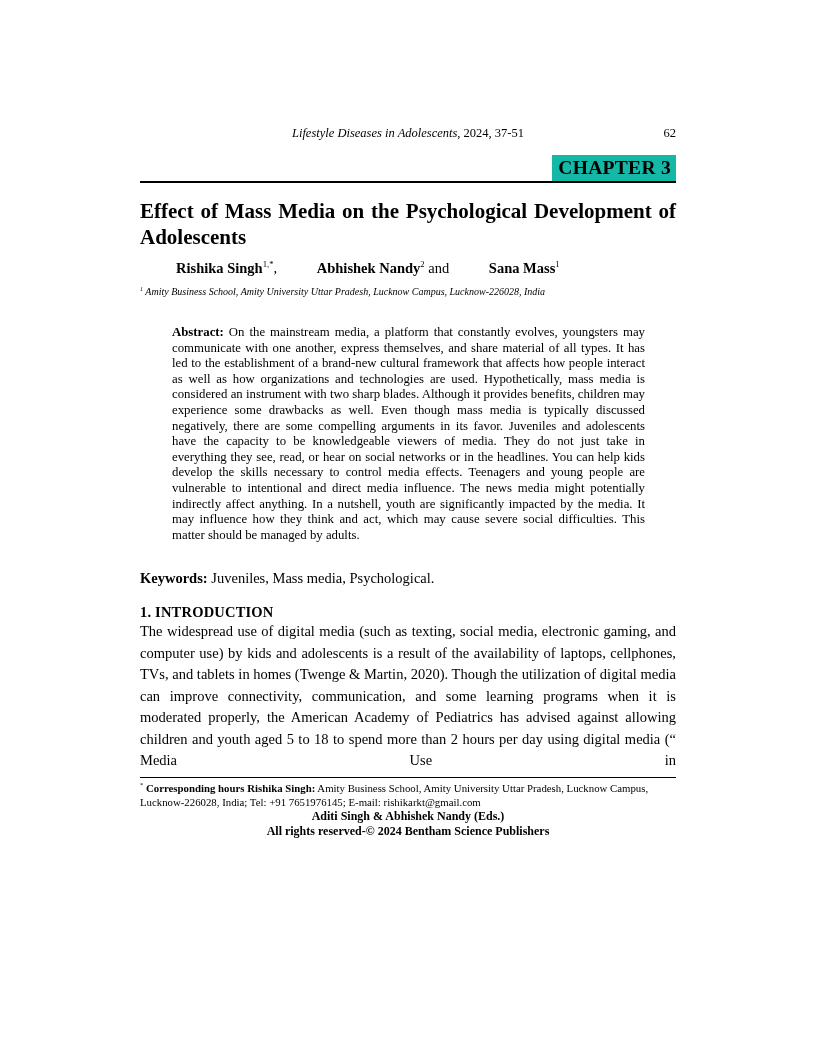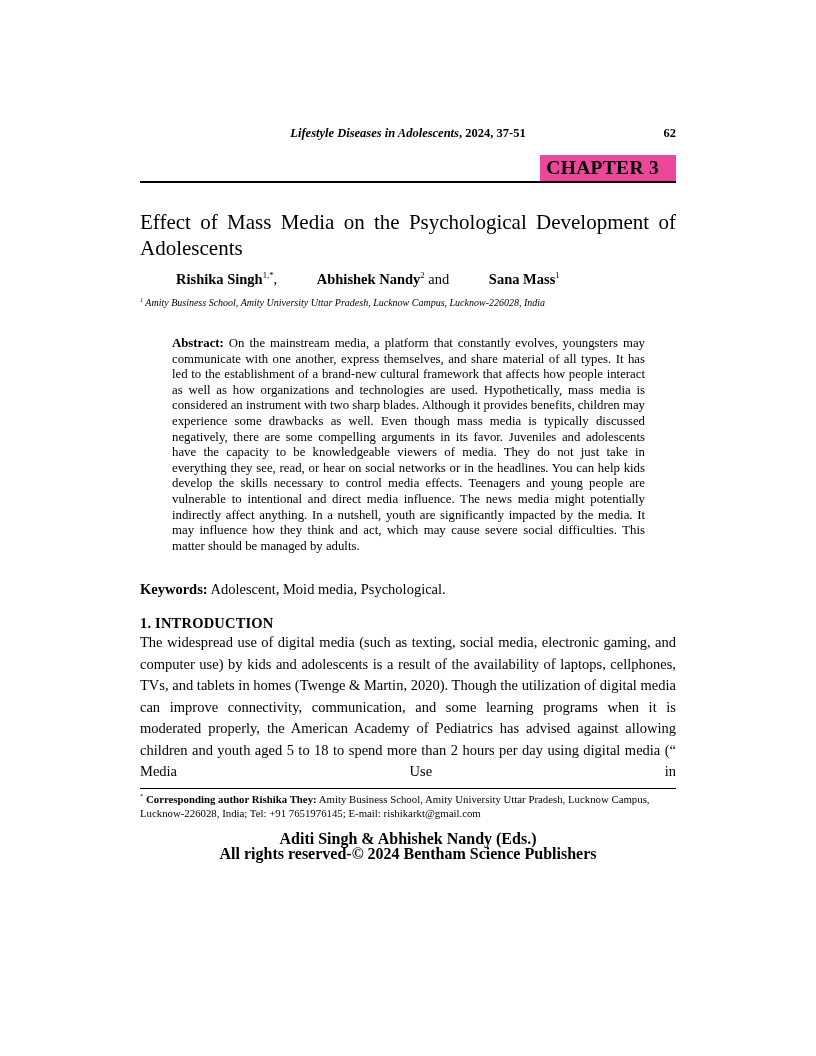--- a/index.html
+++ b/index.html
@@ -14,46 +14,46 @@
     height: 1056px;
     padding: 126px 140px 0 140px;
     overflow: hidden;
   }
 
   
   .running-header {
     position: relative;
     text-align: center;
     font-size: 12.5px;
-    font-weight: 700;
+    font-weight: 400;
     height: 16px;
   }
   .hdr-journal { font-style: italic; }
   .hdr-pagenum { position: absolute; right: 0; top: 0; }
 
   
   .chapter-row {
     margin-top: 13px;
     text-align: right;
     border-bottom: 2px solid #000;
   }
   .chapter-badge {
     display: inline-block;
-    background: #ec4899;
+    background: #14b8a6;
     font-weight: 700;
     font-size: 19.5px;
     letter-spacing: 0.3px;
-    padding: 2px 17px 2px 6px;
+    padding: 2px 5px 2px 6px;
   }
 
   
   .article-title {
-    margin-top: 26px;
+    margin-top: 15px;
     font-size: 21px;
-    font-weight: 400;
+    font-weight: 700;
     line-height: 26px;
     text-align: justify;
   }
   .authors-line {
     margin-top: 10px;
     font-size: 14.5px;
   }
   .authors-line b { font-weight: 700; margin-left: 36px; }
   sup { font-size: 0.6em; line-height: 0; vertical-align: super; }
   .affiliation {
@@ -98,23 +98,22 @@
     border-top: 1px solid #000;
   }
   .footnote {
     margin-top: 4px;
     font-size: 10.8px;
     line-height: 13.8px;
     text-align: left;
   }
   .footnote b { font-weight: 700; }
   .footer-credits {
-    margin-top: 11px;
     text-align: center;
-    font-size: 16px;
+    font-size: 12px;
     font-weight: 700;
     line-height: 15px;
   }
 </style>
 </head>
 <body>
 
 <div class="page">
 
   <div class="running-header">
@@ -131,28 +130,28 @@
   <p class="authors-line"><b>Rishika Singh</b><sup>1,*</sup><span>, </span><b>Abhishek Nandy</b><sup>2</sup><span> and </span><b>Sana Mass</b><sup>1</sup></p>
 
   <p class="affiliation"><sup>1</sup> <span>Amity Business School, Amity University Uttar Pradesh, Lucknow Campus, Lucknow-226028, India</span></p>
 
 
   <div class="abstract-block">
     <b>Abstract:</b>
     <span>On the mainstream media, a platform that constantly evolves, youngsters may communicate with one another, express themselves, and share material of all types. It has led to the establishment of a brand-new cultural framework that affects how people interact as well as how organizations and technologies are used. Hypothetically, mass media is considered an instrument with two sharp blades. Although it provides benefits, children may experience some drawbacks as well. Even though mass media is typically discussed negatively, there are some compelling arguments in its favor. Juveniles and adolescents have the capacity to be knowledgeable viewers of media. They do not just take in everything they see, read, or hear on social networks or in the headlines. You can help kids develop the skills necessary to control media effects. Teenagers and young people are vulnerable to intentional and direct media influence. The news media might potentially indirectly affect anything. In a nutshell, youth are significantly impacted by the media. It may influence how they think and act, which may cause severe social difficulties. This matter should be managed by adults.</span>
   </div>
 
-  <p class="keywords-line"><b>Keywords:</b> <span>Adolescent, Moid media, Psychological.</span></p>
+  <p class="keywords-line"><b>Keywords:</b> <span>Juveniles, Mass media, Psychological.</span></p>
 
   <h2 class="section-heading">1. INTRODUCTION</h2>
 
   <p class="body-paragraph">The widespread use of digital media (such as texting, social media, electronic gaming, and computer use) by kids and adolescents is a result of the availability of laptops, cellphones, TVs, and tablets in homes (Twenge &amp; Martin, 2020). Though the utilization of digital media can improve connectivity, communication, and some learning programs when it is moderated properly, the American Academy of Pediatrics has advised against allowing children and youth aged 5 to 18 to spend more than 2 hours per day using digital media (“ Media Use in</p>
 
   <div class="footnote-rule"></div>
 
-  <p class="footnote"><sup>*</sup> <b>Corresponding author Rishika They:</b> <span>Amity Business School, Amity University Uttar Pradesh, Lucknow Campus, Lucknow-226028, India; Tel: +91 7651976145; E-mail: rishikarkt@gmail.com</span></p>
+  <p class="footnote"><sup>*</sup> <b>Corresponding hours Rishika Singh:</b> <span>Amity Business School, Amity University Uttar Pradesh, Lucknow Campus, Lucknow-226028, India; Tel: +91 7651976145; E-mail: rishikarkt@gmail.com</span></p>
 
   <div class="footer-credits">
     <div>Aditi Singh &amp; Abhishek Nandy (Eds.)</div>
     <div>All rights reserved-© 2024 Bentham Science Publishers</div>
   </div>
 
 </div>
 
 </body></html>

